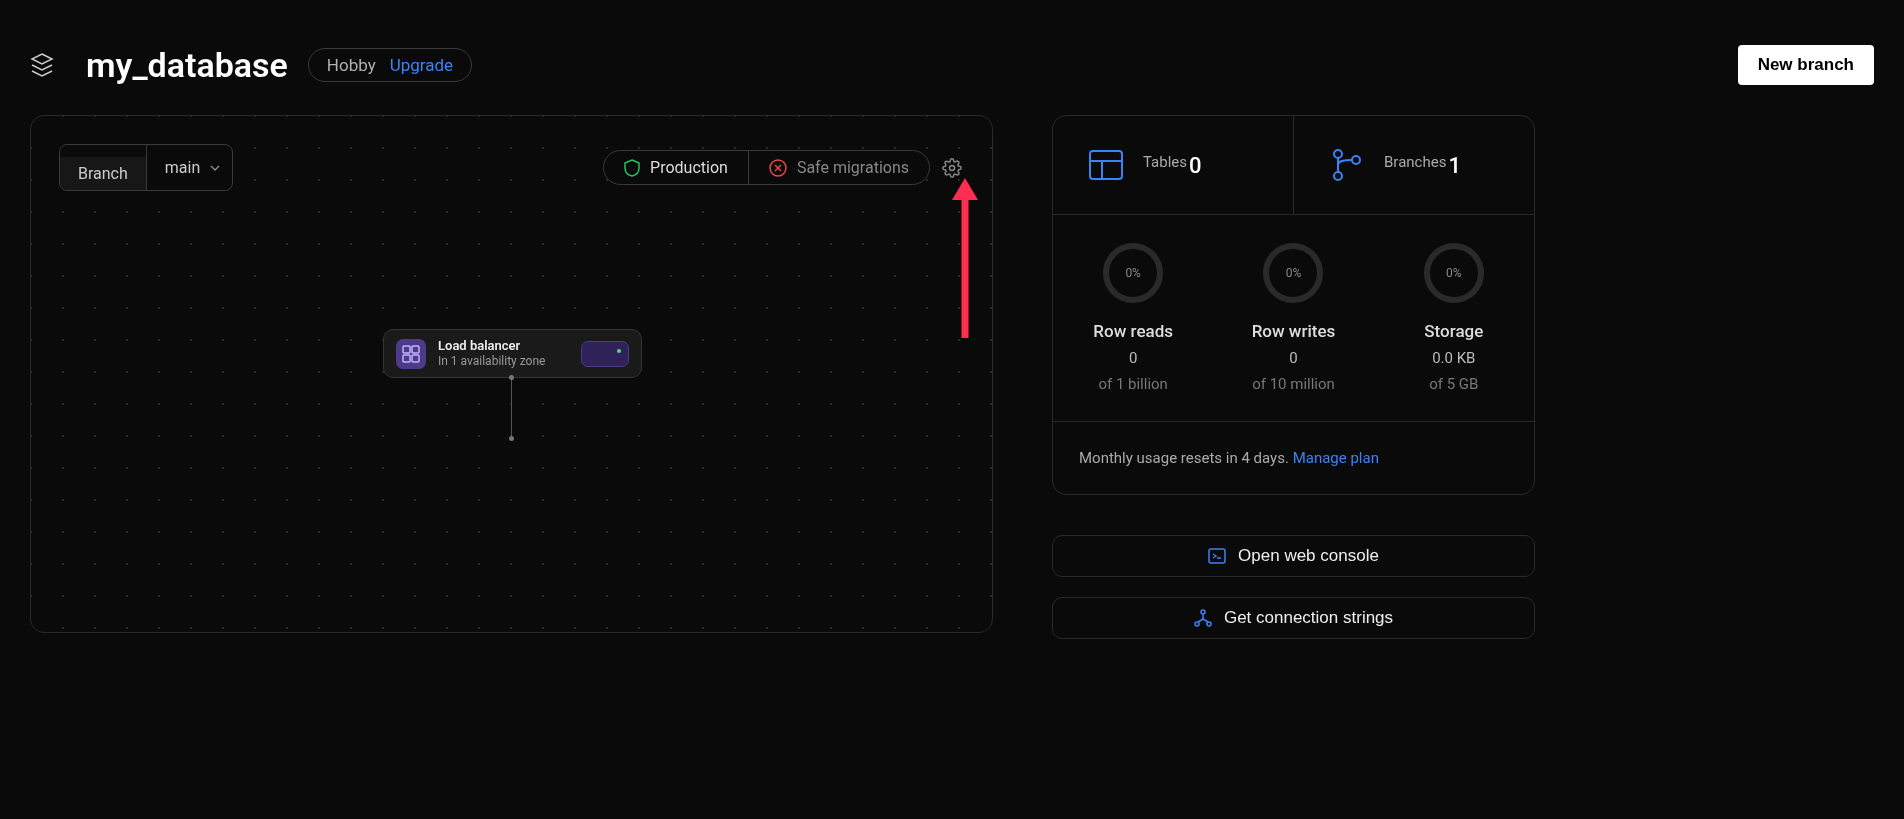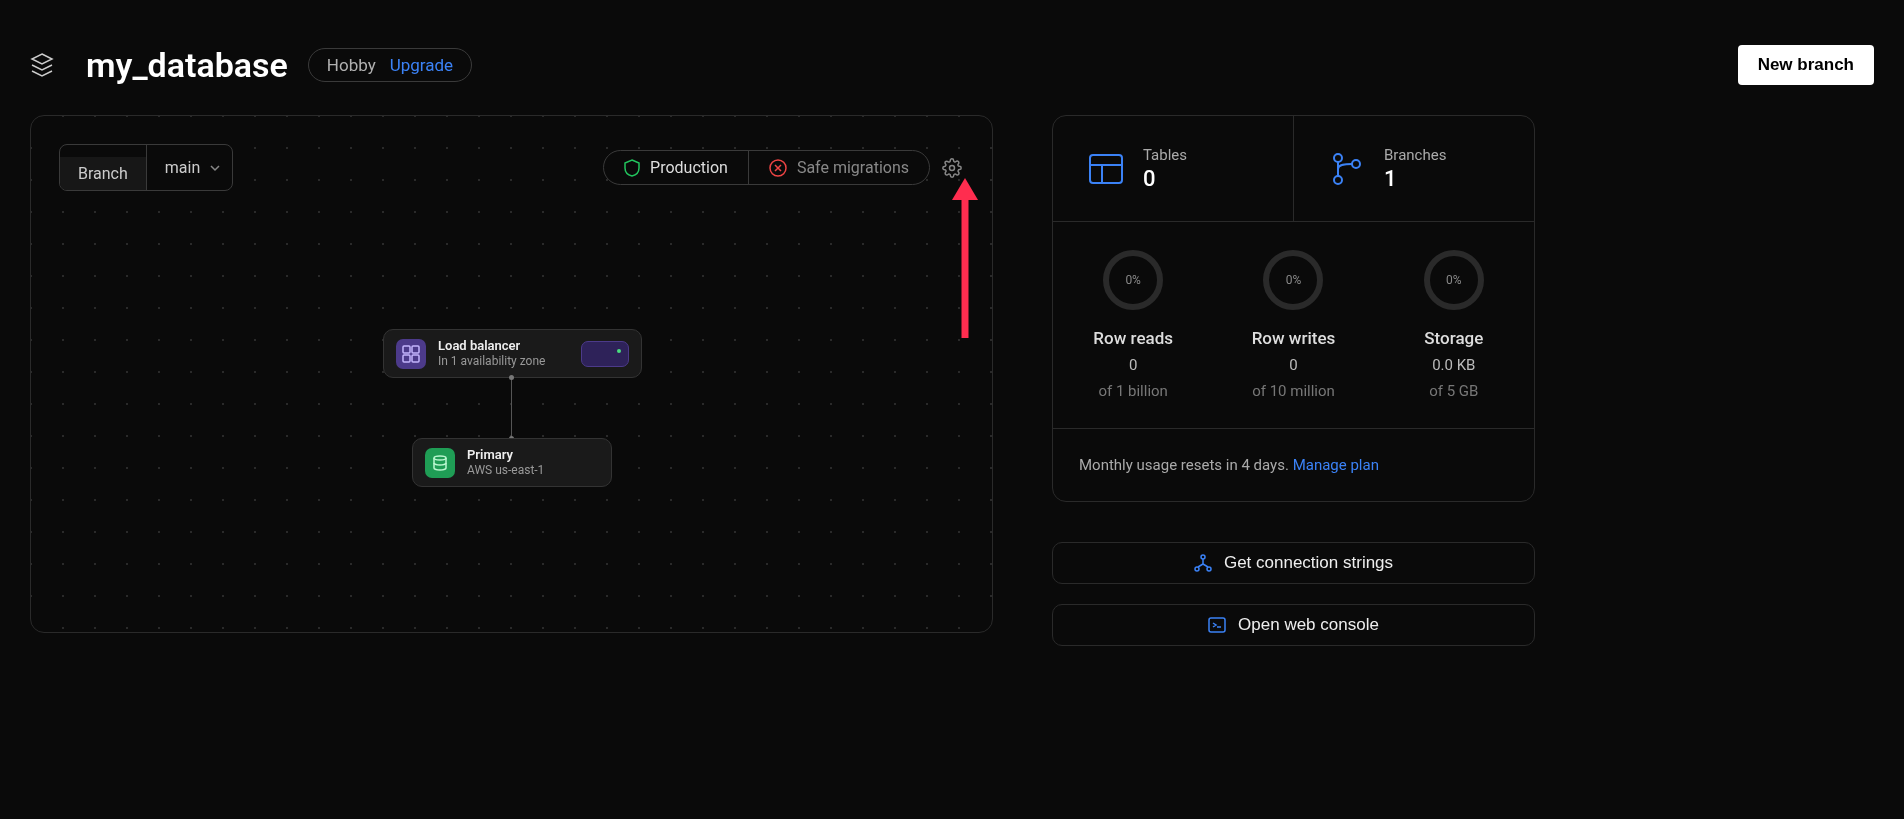--- a/index.html
+++ b/index.html
@@ -186,21 +186,21 @@
   .top-stats { display: flex; }
   .top-stat {
     flex:1;
     display:flex;
     align-items:center;
     gap:18px;
     padding: 30px 34px;
   }
   .top-stat + .top-stat { border-left: 1px solid #2a2a2a; }
   .st-icon { width: 38px; height: 38px; }
-  .st-col { display:flex; flex-direction:column; gap:2px;}
+  .st-col { display:flex; gap:2px;}
   .st-label { font-size: 15px; color: #aaa; }
   .st-value { font-size: 22px; font-weight: 500; color: #fff; }
   .gauges {
     display: flex;
     border-top:1px solid #2a2a2a;
     border-bottom:1px solid #2a2a2a;
     padding: 28px 0;
   }
   .gauge-col {
     flex:1;
@@ -311,33 +311,20 @@
         <div class="node-text">
           <span class="node-title">Load balancer</span>
           <span class="node-sub">In 1 availability zone</span>
         </div>
       </div>
       <div class="lb-indicator"></div>
     </div>
 
     <div class="connector"></div>
 
-    <div class="node node-primary">
-      <div class="node-icon-wrap icon-pri-bg">
-        <svg width="16" height="16" viewBox="0 0 16 16" fill="none" stroke="#bbf7d0" stroke-width="1.5">
-          <ellipse cx="8" cy="3" rx="6" ry="2"></ellipse>
-          <path d="M2 3 V13 C2 14 5 15 8 15 C11 15 14 14 14 13 V3"></path>
-          <path d="M2 8 C2 9 5 10 8 10 C11 10 14 9 14 8"></path>
-        </svg>
-      </div>
-      <div class="node-text">
-        <span class="node-title">Primary</span>
-        <span class="node-sub">AWS us-east-1</span>
-      </div>
-    </div>
   </div>
 
   <div class="sidebar">
     <div class="stats-card">
       <div class="top-stats">
         <div class="top-stat">
           <svg class="st-icon" viewBox="0 0 38 38" fill="none" stroke="#3b82f6" stroke-width="2">
             <rect x="3" y="5" width="32" height="28" rx="3"></rect>
             <line x1="3" y1="15" x2="35" y2="15"></line>
               <line x1="15" y1="15" x2="15" y2="33"></line>
@@ -383,29 +370,29 @@
       <div class="usage-note">
         <div>
           <span>Monthly usage resets in 4 days. </span><a>Manage plan</a>
         </div>
       </div>
     </div>
 
     <div>
       <button class="btn-secondary">
         <svg class="btn-icon" viewBox="0 0 18 18" fill="none" stroke="#3b82f6" stroke-width="1.5">
+          <rect x="1" y="2" width="16" height="14" rx="2"></rect>
+          <path d="M5 7 L8 9 L5 11 M9 11 H13"></path>
+        </svg>
+        <span>Open web console</span>
+      </button>
+      <button class="btn-secondary">
+        <svg class="btn-icon" viewBox="0 0 18 18" fill="none" stroke="#3b82f6" stroke-width="1.5">
           <circle cx="9" cy="3" r="2"></circle>
             <circle cx="3" cy="15" r="2"></circle>
             <circle cx="15" cy="15" r="2"></circle>
           <path d="M9 5 V10 M9 10 L4 13 M9 10 L14 13"></path>
         </svg>
         <span>Get connection strings</span>
       </button>
-      <button class="btn-secondary">
-        <svg class="btn-icon" viewBox="0 0 18 18" fill="none" stroke="#3b82f6" stroke-width="1.5">
-          <rect x="1" y="2" width="16" height="14" rx="2"></rect>
-          <path d="M5 7 L8 9 L5 11 M9 11 H13"></path>
-        </svg>
-        <span>Open web console</span>
-      </button>
     </div>
   </div>
 </div>
 
 </body></html>

